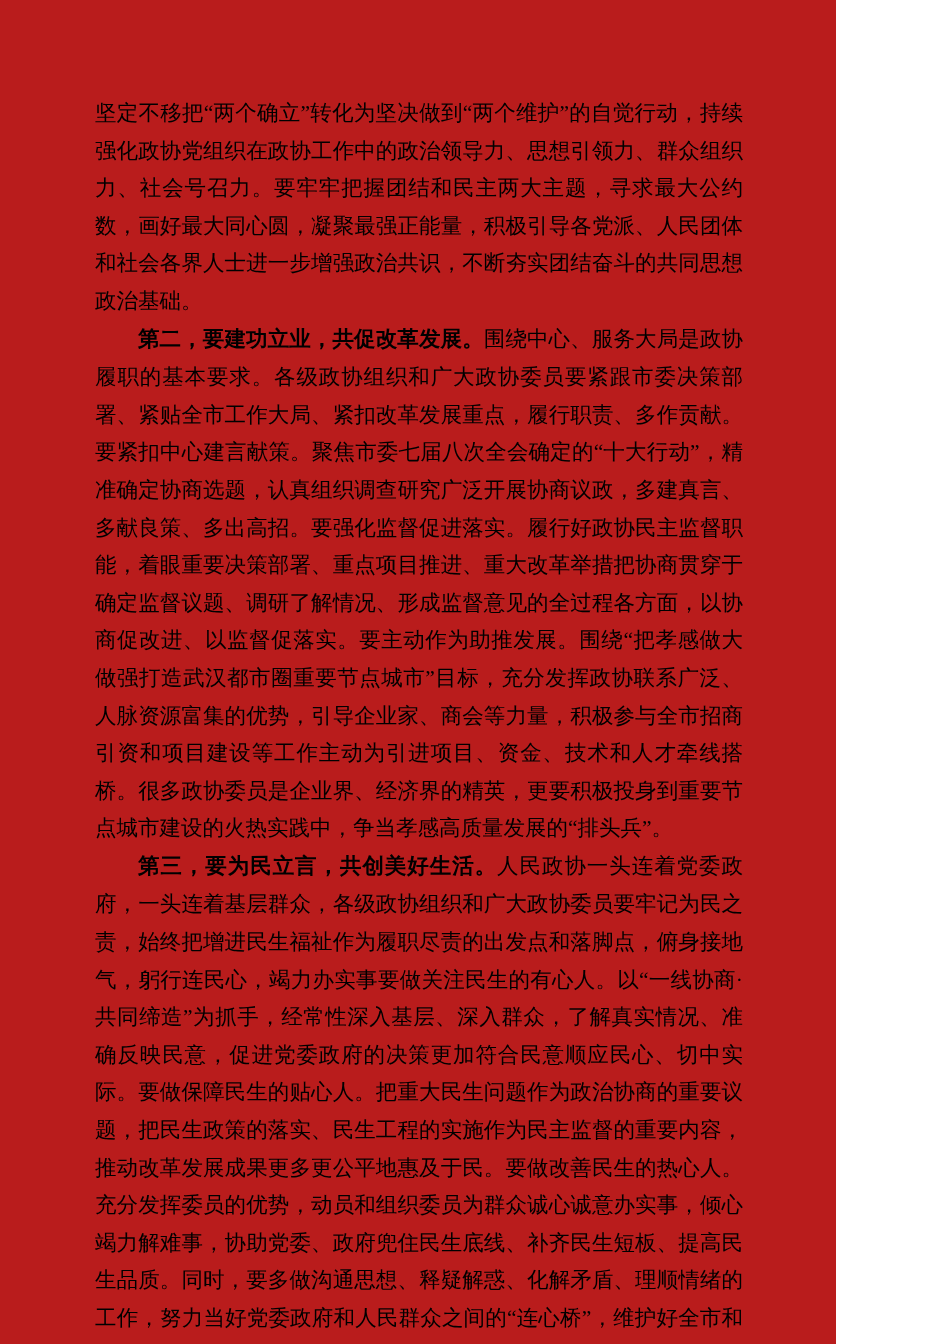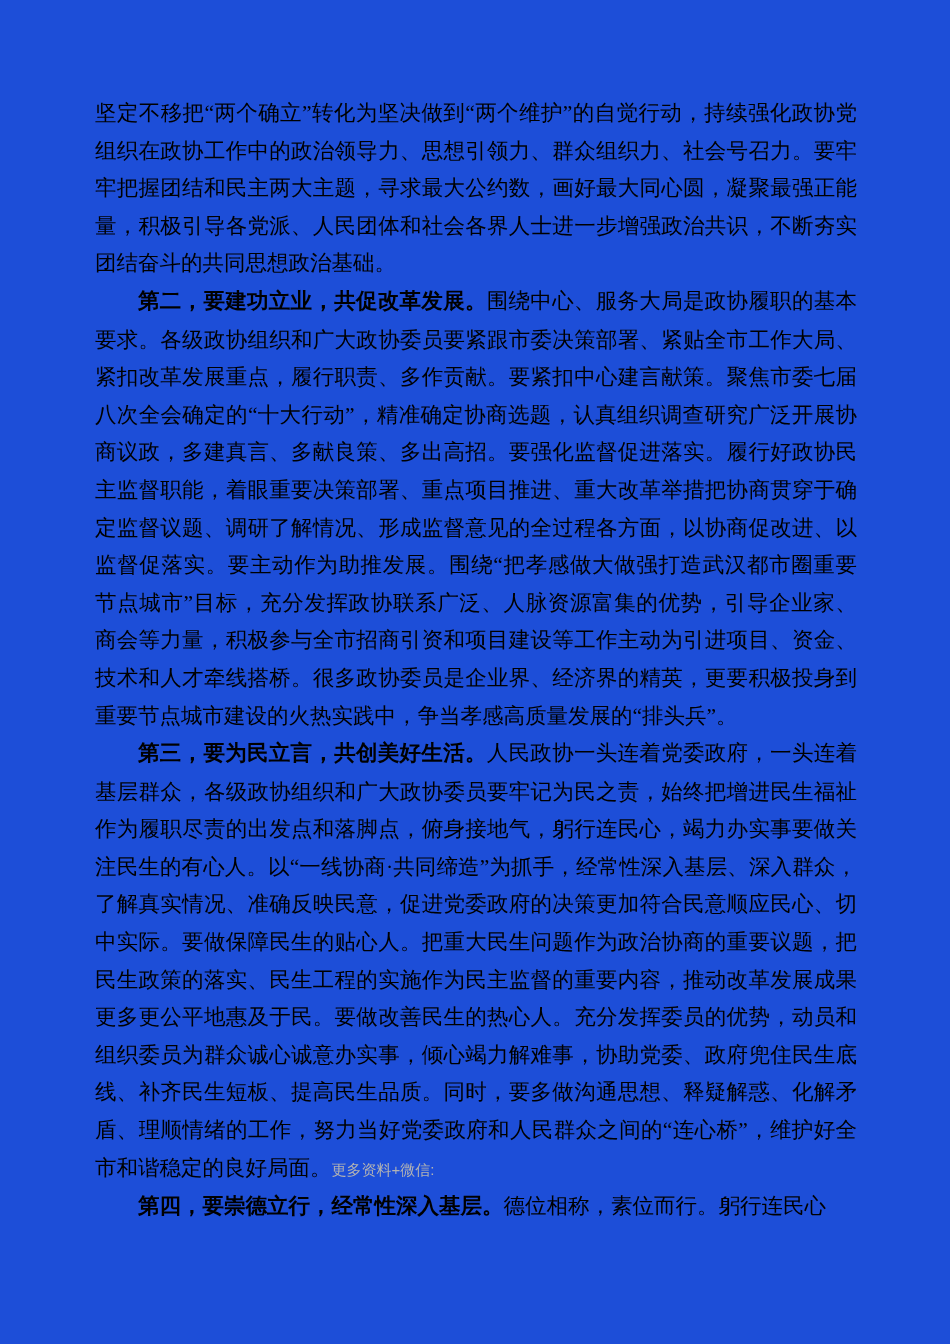--- a/index.html
+++ b/index.html
@@ -5,23 +5,23 @@
   * { margin: 0; padding: 0; box-sizing: border-box; }
   html, body {
     background: #ffffff;
   }
   body {
     width: 950px;
     height: 1344px;
     overflow: hidden;
   }
   .page {
-    width: 950px;
+    width: 836px;
     height: 1344px;
-    background: #1d4ed8;
+    background: #b91c1c;
     padding: 95px 93px 8px 95px;
     font-family: "Liberation Serif", "DejaVu Serif", serif;
     font-size: 21.5px;
     line-height: 37.6px;
     color: #000000;
     text-align: justify;
   }
   .para {
     text-indent: 2em;
   }

